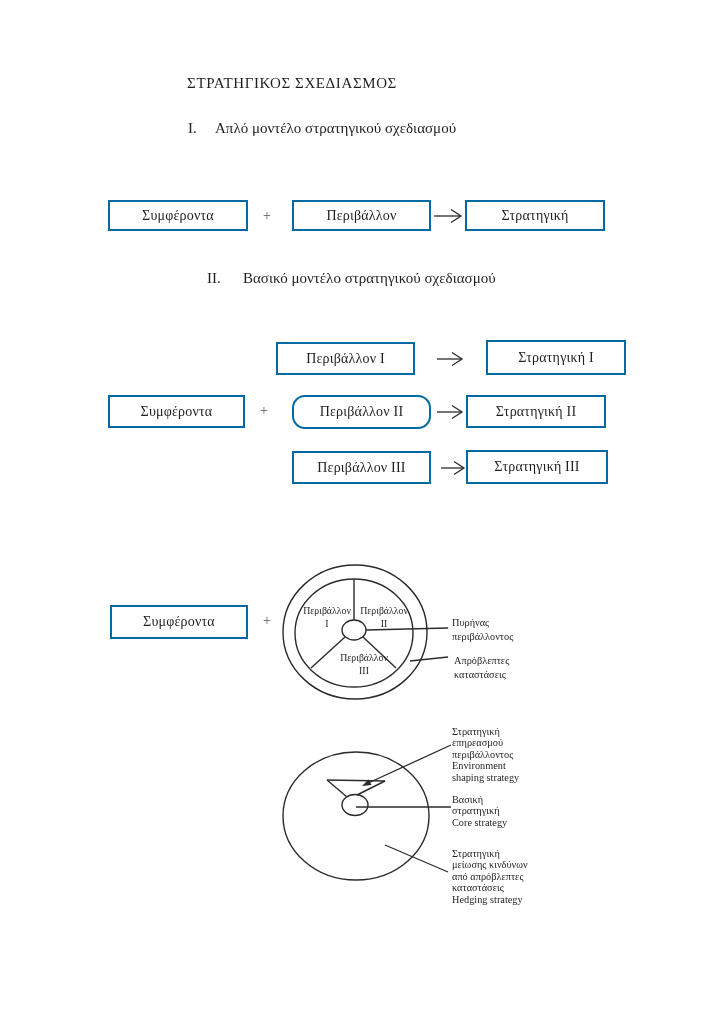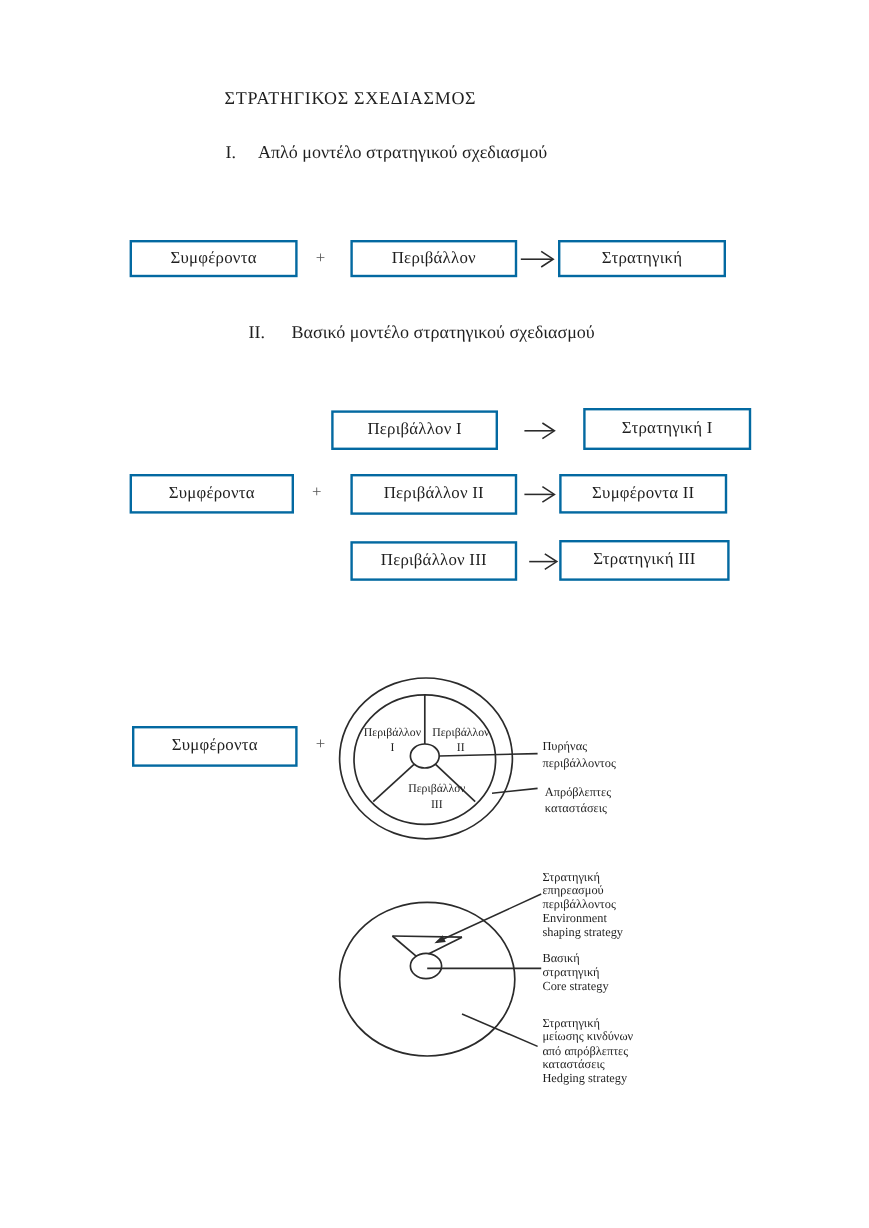--- a/index.html
+++ b/index.html
@@ -97,22 +97,22 @@
   <div class="plus" style="left:267px; top:216px;">+</div>
   <div class="box" style="left:292px; top:200px; width:139px; height:31px;">Περιβάλλον</div>
   <div class="box" style="left:465px; top:200px; width:140px; height:31px;">Στρατηγική</div>
 
   <div class="box" style="left:108px; top:395px; width:137px; height:33px;">Συμφέροντα</div>
   <div class="plus" style="left:264px; top:411px;">+</div>
 
   <div class="box" style="left:276px; top:342px; width:139px; height:33px;">Περιβάλλον I</div>
   <div class="box" style="left:486px; top:340px; width:140px; height:35px;">Στρατηγική I</div>
 
-  <div class="box" style="left:292px; top:395px; width:139px; height:34px;">Περιβάλλον II</div>
-  <div class="box" style="left:466px; top:395px; width:140px; height:33px;">Συμφέροντα II</div>
+  <div class="box" style="left:292px; top:395px; width:139px; height:34px;border-radius:13px;">Περιβάλλον II</div>
+  <div class="box" style="left:466px; top:395px; width:140px; height:33px;">Στρατηγική II</div>
 
   <div class="box" style="left:292px; top:451px; width:139px; height:33px;">Περιβάλλον III</div>
   <div class="box" style="left:466px; top:450px; width:142px; height:34px;">Στρατηγική III</div>
 
   <div class="box" style="left:110px; top:605px; width:138px; height:34px;">Συμφέροντα</div>
   <div class="plus" style="left:267px; top:621px;">+</div>
 
   <div class="sector" style="left:327px; top:605px;">
     <div>Περιβάλλον</div>
     <div>I</div>

